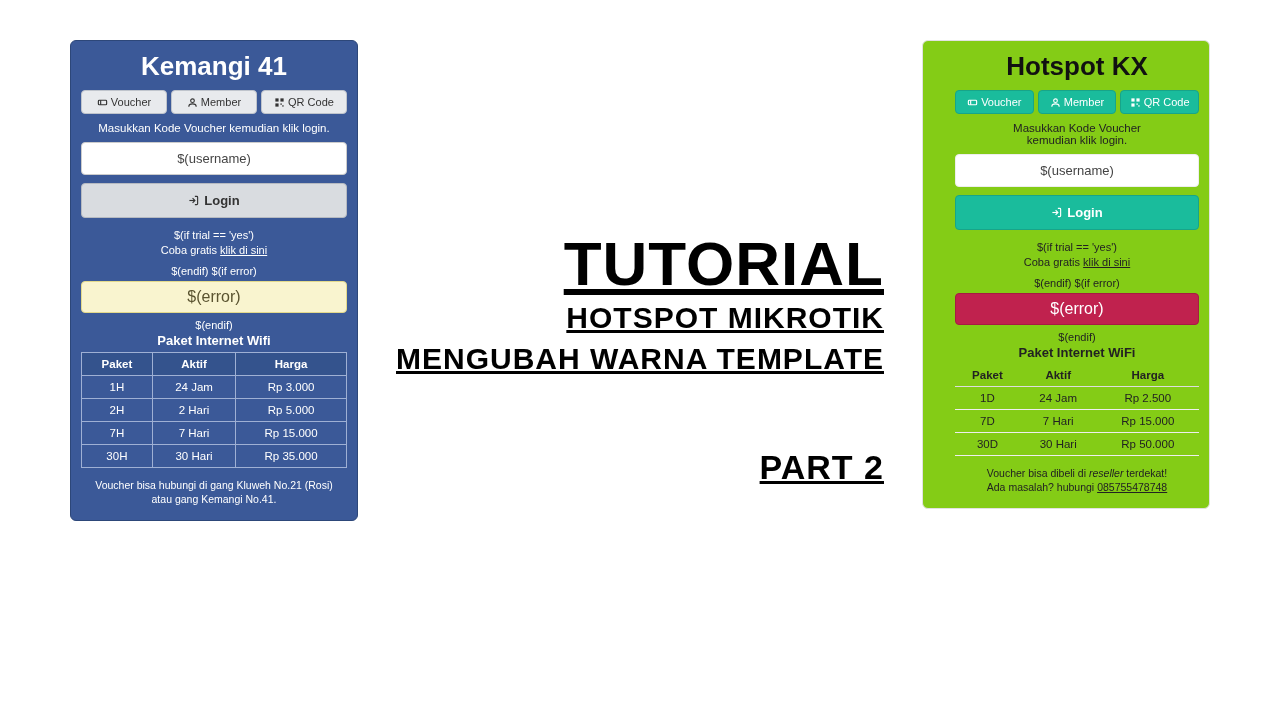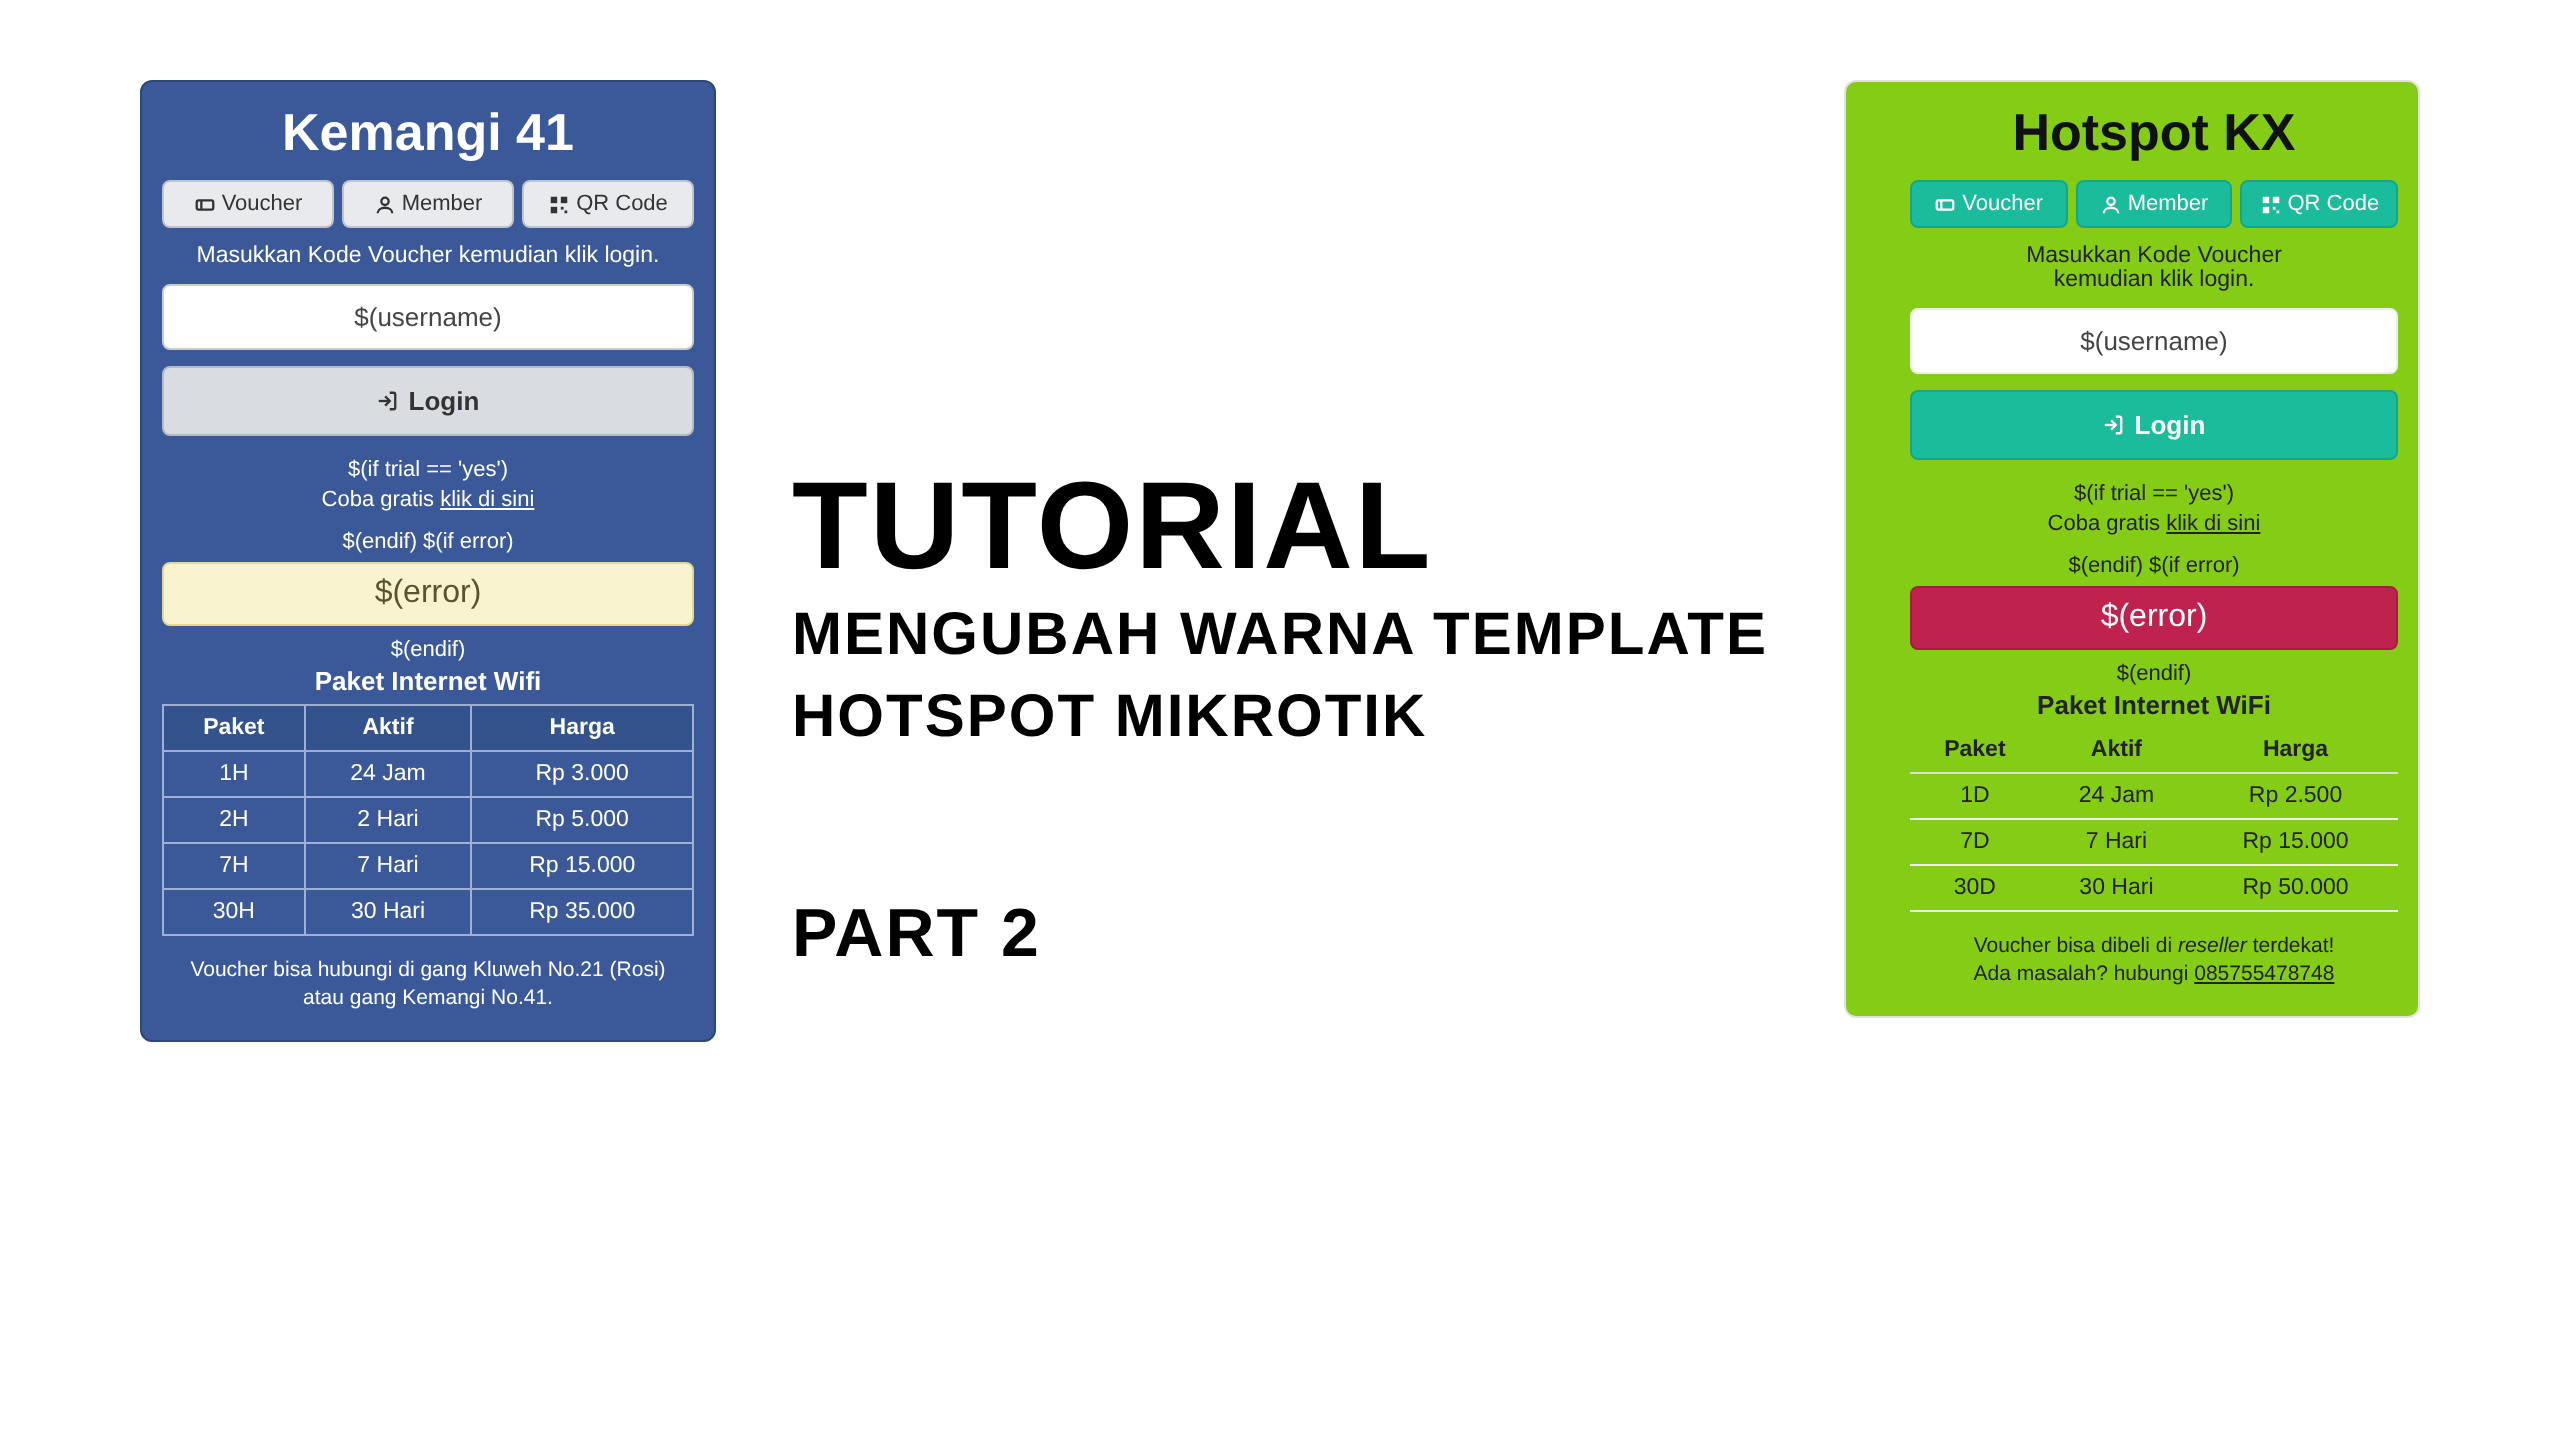--- a/index.html
+++ b/index.html
@@ -10,23 +10,24 @@
     font-family: -apple-system, BlinkMacSystemFont, "Segoe UI", Arial, sans-serif;
     position: relative;
     overflow: hidden;
   }
 
   
   .center-block {
     position: absolute;
     left: 50%; top: 50%;
     transform: translate(-50%, -50%);
-    text-align: left;
+    text-align: right;
     font-family: "Arial Black", Impact, sans-serif;
     letter-spacing: 1px;
+    text-decoration: underline;
   }
   .center-block .line1 {
     font-size: 62px;
     font-weight: 900;
     text-transform: uppercase;
     line-height: 1;
   }
   .center-block .line2 {
     font-size: 30px;
     font-weight: 900;
@@ -134,22 +135,22 @@
   .panel.right .input-box { border-color:#eee; }
 
   
   .ico { width:11px; height:11px; display:inline-block; }
 </style>
 </head>
 <body>
 
 <div class="center-block">
   <div class="line1">TUTORIAL</div>
+  <div class="line2">HOTSPOT MIKROTIK</div>
   <div class="line2">MENGUBAH WARNA TEMPLATE</div>
-  <div class="line2">HOTSPOT MIKROTIK</div>
   <div class="line3">PART 2</div>
 </div>
 
 <div class="panel left">
   <h1>Kemangi 41</h1>
 
   <div class="tab-row">
     <div class="tab-btn">
       <svg class="ico" viewBox="0 0 24 24" fill="none" stroke="currentColor" stroke-width="2.5">
           <rect x="3" y="7" width="18" height="10" rx="2"></rect>

